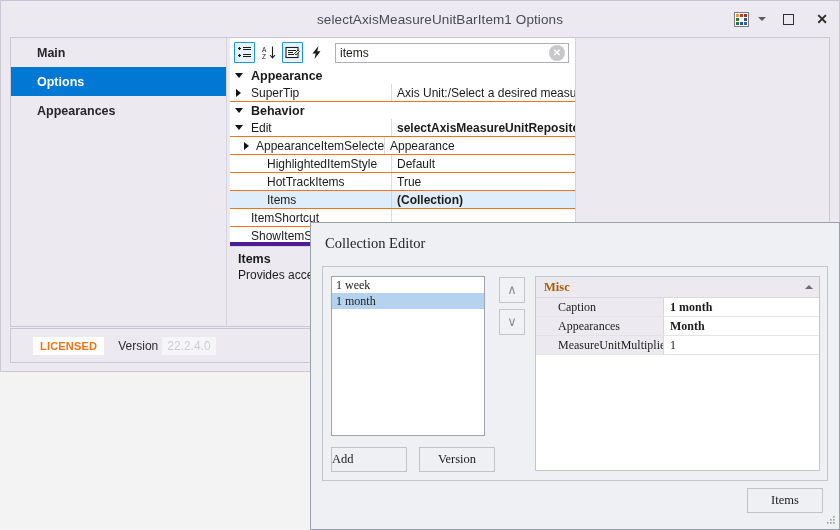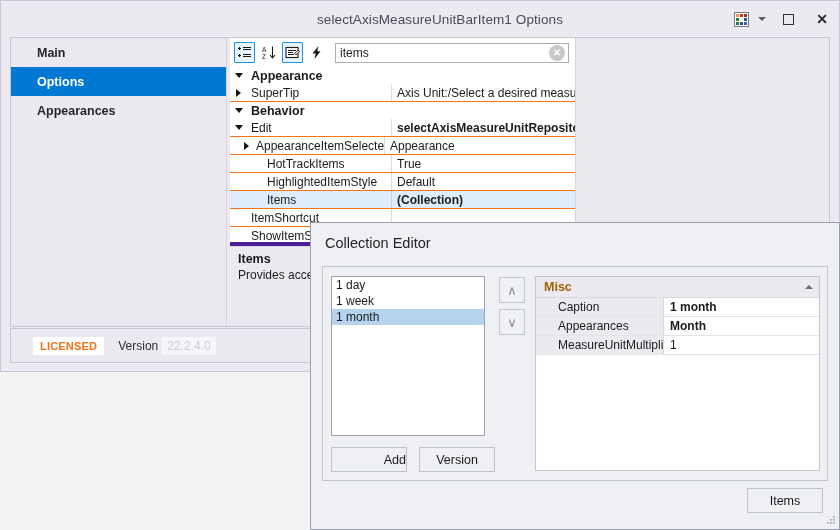--- a/index.html
+++ b/index.html
@@ -269,20 +269,21 @@
   }
 
   
   #collection-editor {
     position: absolute;
     left: 310px; top: 222px;
     width: 530px; height: 308px;
     background: #eff0f3;
     border: 1px solid #9ba0aa;
     box-sizing: border-box;
+    font-family: Liberation Serif, serif;
   }
   #ce-title {
     position: absolute;
     left: 14px; top: 12px;
     font-size: 14.5px;
     color: #232328;
   }
   #ce-panel {
     position: absolute;
     left: 11px; top: 43px;
@@ -510,28 +511,28 @@
         <div class="prow">
           <div class="exp sub">
               <div class="tri-right"></div>
             </div>
           <div class="pname" style="flex:0 0 133px;width:133px;">AppearanceItemSelected</div>
           <div class="pval">Appearance</div>
         </div>
 
         <div class="prow">
           <div class="exp"></div>
+          <div class="pname" style="padding-left:20px;">HighlightedItemStyle</div>
+          <div class="pval">Default</div>
+        </div>
+
+        <div class="prow">
+          <div class="exp"></div>
           <div class="pname" style="padding-left:20px;">HotTrackItems</div>
           <div class="pval">True</div>
-        </div>
-
-        <div class="prow">
-          <div class="exp"></div>
-          <div class="pname" style="padding-left:20px;">HighlightedItemStyle</div>
-          <div class="pval">Default</div>
         </div>
 
         <div class="prow selected">
           <div class="exp"></div>
           <div class="pname" style="padding-left:20px;">Items</div>
           <div class="pval bold">(Collection)</div>
         </div>
 
         <div class="prow">
           <div class="exp"></div>
@@ -562,23 +563,20 @@
   </div>
 </div>
 
 <div id="collection-editor">
   <div id="ce-title">Collection Editor</div>
 
   <div id="ce-panel">
 
     <div id="ce-listbox">
       <div class="ce-li">
-        <span>1 day</span>
-      </div>
-      <div class="ce-li">
         <span>1 week</span>
       </div>
       <div class="ce-li sel">
         <span>1 month</span>
       </div>
     </div>
 
     <div id="ce-arrows">
       <div class="ce-arrow-btn">
         <span>∧</span>
@@ -602,21 +600,21 @@
         <div class="k">Appearances</div>
         <div class="v bold">Month</div>
       </div>
       <div class="cerow">
         <div class="k">MeasureUnitMultiplier</div>
         <div class="v">1</div>
       </div>
     </div>
 
     <div style="position:absolute;left:8px;top:180px;display:flex;gap:12px;">
-      <div style="width:76px;height:25px;border:1px solid #c0c3ca;background:#eff0f3;display:flex;align-items:center;justify-content:flex-end;font-size:12.5px;box-sizing:border-box;">
+      <div style="width:76px;height:25px;border:1px solid #c0c3ca;background:#eff0f3;display:flex;align-items:center;justify-content:flex-start;font-size:12.5px;box-sizing:border-box;">
         <span>Add</span>
       </div>
       <div style="width:76px;height:25px;border:1px solid #c0c3ca;background:#eff0f3;display:flex;align-items:center;justify-content:center;font-size:12.5px;box-sizing:border-box;">
         <span>Version</span>
       </div>
     </div>
   </div>
 
   <div id="ce-close">
     <span>Items</span>

